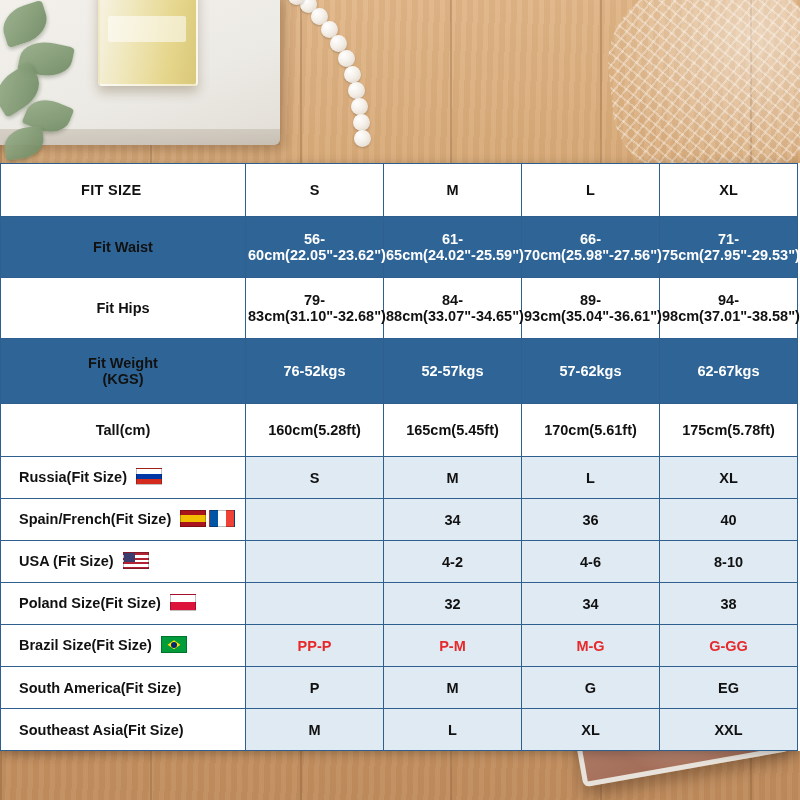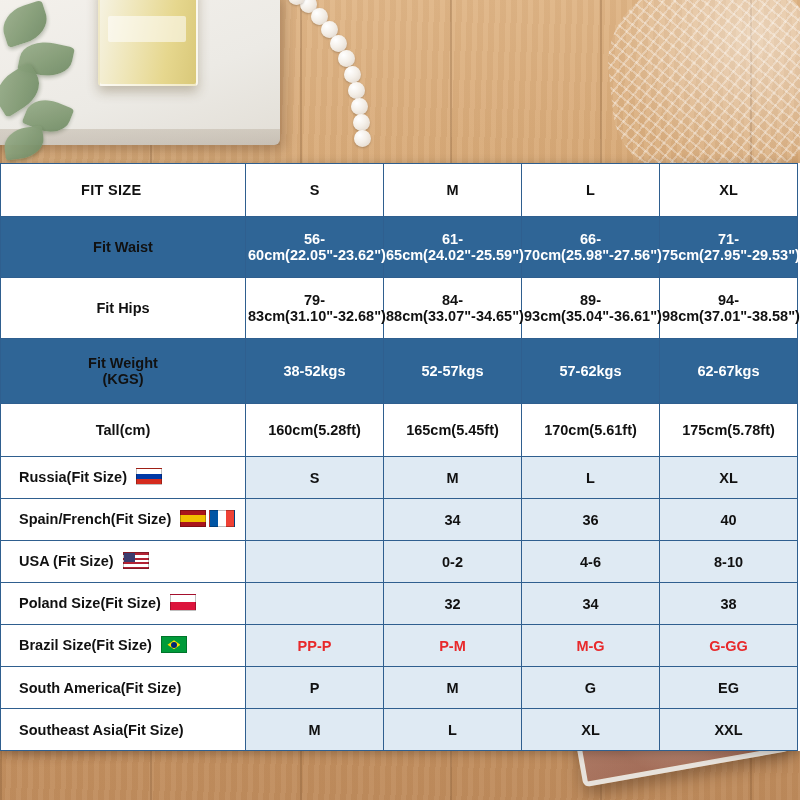--- a/index.html
+++ b/index.html
@@ -309,21 +309,21 @@
         <td>84-88cm(33.07"-34.65")</td>
         <td>89-93cm(35.04"-36.61")</td>
         <td>94-98cm(37.01"-38.58")</td>
       </tr>
 
       <tr class="band-blue weight-row">
         <td>
           <span>Fit Weight</span><br>
           <span>(KGS)</span>
         </td>
-        <td class="val">38-52kgs</td>
+        <td class="val">76-52kgs</td>
         <td class="val">52-57kgs</td>
         <td class="val">57-62kgs</td>
         <td class="val">62-67kgs</td>
       </tr>
 
       <tr class="band-white tallcm-row">
         <td>Tall(cm)</td>
         <td>160cm(5.28ft)</td>
         <td>165cm(5.45ft)</td>
         <td>170cm(5.61ft)</td>
@@ -358,21 +358,21 @@
       </tr>
 
       <tr class="country-row">
         <td class="country-label">
           <span>USA (Fit Size)</span>
           <span class="flags">
             <span class="flag flag-us"></span>
           </span>
         </td>
         <td></td>
-        <td>0-2</td>
+        <td>4-2</td>
         <td>4-6</td>
         <td>8-10</td>
       </tr>
 
       <tr class="country-row">
         <td class="country-label">
           <span>Poland Size(Fit Size)</span>
           <span class="flags">
             <span class="flag flag-pl"></span>
           </span>

